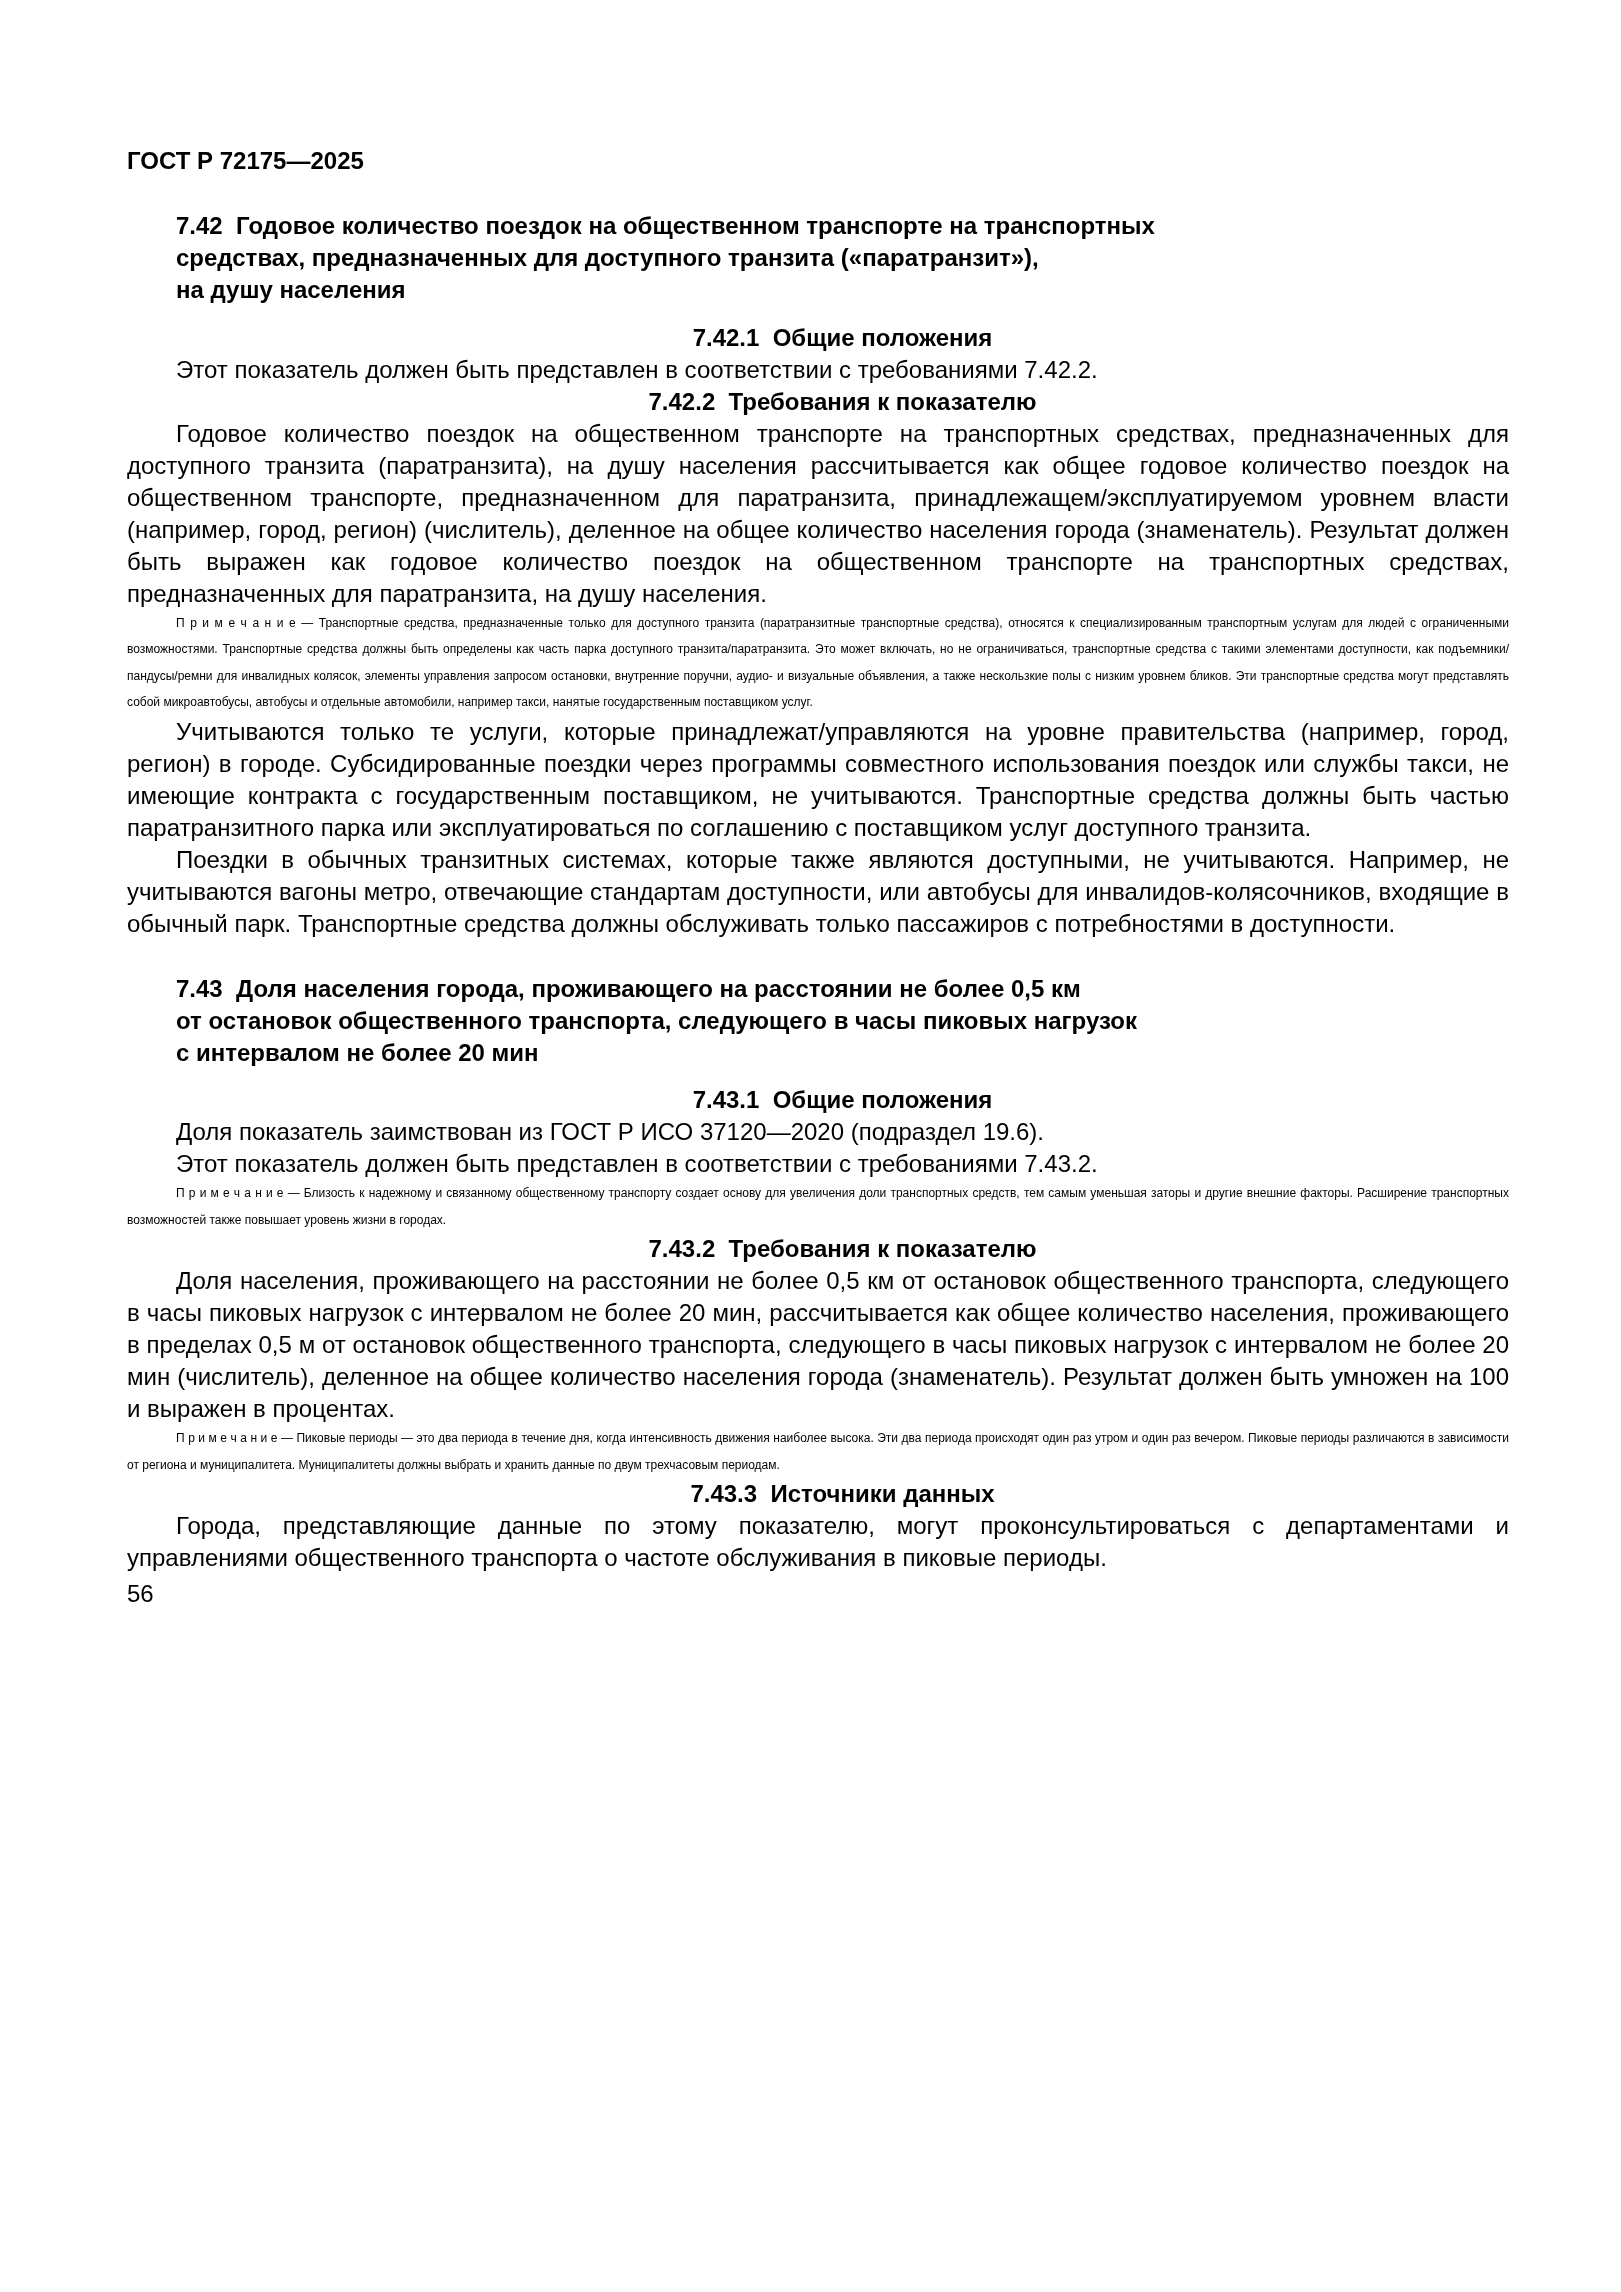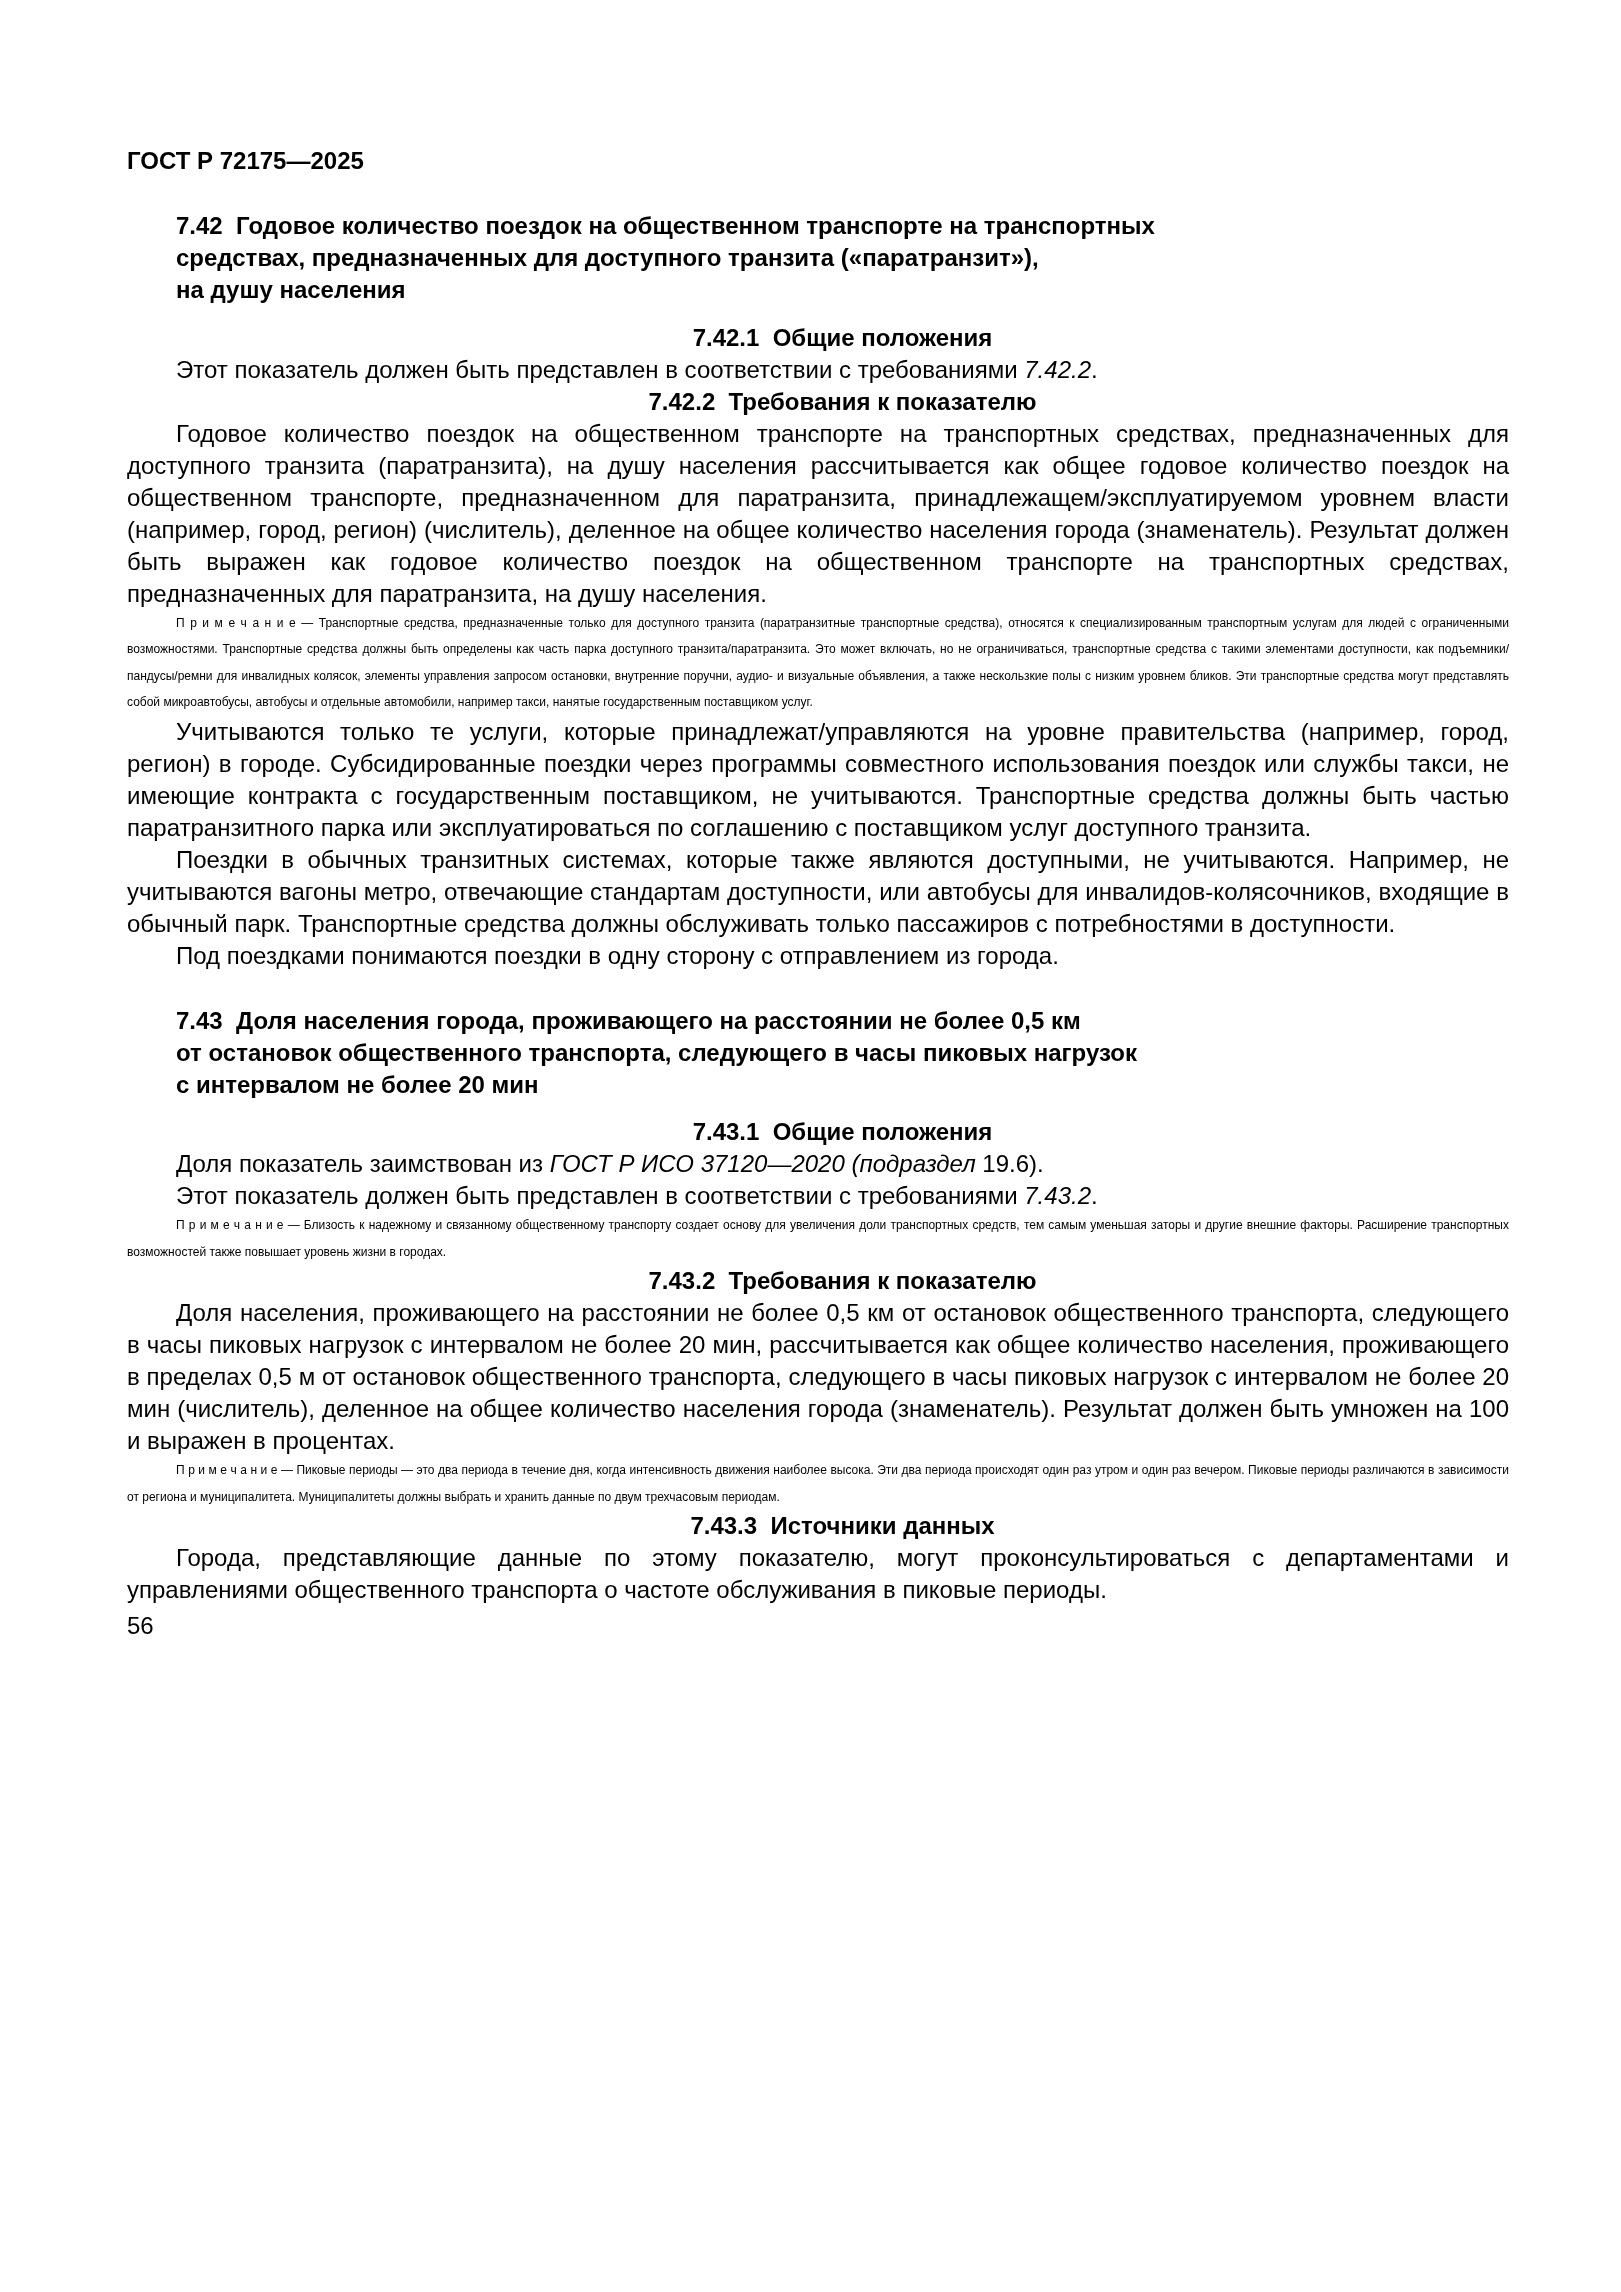--- a/index.html
+++ b/index.html
@@ -50,21 +50,20 @@
   p.note {
     margin: 0 0;
     text-align: justify;
     text-indent: 49px;
     font-size: 12px;
     line-height: 26.5px;
     -webkit-hyphens: auto;
     hyphens: auto;
   }
   .it {
-    font-style: italic;
   }
   .page-number {
     margin-top: 3.9px;
   }
 </style>
 </head>
 <body>
 
 <div class="page">
 
@@ -77,21 +76,20 @@
   <div class="sub-title">7.42.1&nbsp; Общие положения</div>
   <p class="body"><span>Этот показатель должен быть представлен в соответствии с требованиями </span><span class="it">7.42.2</span><span>.</span></p>
 
   <div class="sub-title">7.42.2&nbsp; Требования к показателю</div>
   <p class="body">Годовое количество поездок на общественном транспорте на транспортных средствах, предназначенных для доступного транзита (паратранзита), на душу населения рассчитывается как общее годовое количество поездок на общественном транспорте, предназначенном для паратранзита, принадлежащем/эксплуатируемом уровнем власти (например, город, регион) (числитель), деленное на общее количество населения города (знаменатель). Результат должен быть выражен как годовое количество поездок на общественном транспорте на транспортных средствах, предназначенных для паратранзита, на душу населения.</p>
 
   <p class="note">П р и м е ч а н и е — Транспортные средства, предназначенные только для доступного транзита (паратранзитные транспортные средства), относятся к специализированным транспортным услугам для людей с ограниченными возможностями. Транспортные средства должны быть определены как часть парка доступного транзита/паратранзита. Это может включать, но не ограничиваться, транспортные средства с такими элементами доступности, как подъемники/пандусы/ремни для инвалидных колясок, элементы управления запросом остановки, внутренние поручни, аудио- и визуальные объявления, а также нескользкие полы с низким уровнем бликов. Эти транспортные средства могут представлять собой микроавтобусы, автобусы и отдельные автомобили, например такси, нанятые государственным поставщиком услуг.</p>
 
   <p class="body">Учитываются только те услуги, которые принадлежат/управляются на уровне правительства (например, город, регион) в городе. Субсидированные поездки через программы совместного использования поездок или службы такси, не имеющие контракта с государственным поставщиком, не учитываются. Транспортные средства должны быть частью паратранзитного парка или эксплуатироваться по соглашению с поставщиком услуг доступного транзита.</p>
   <p class="body">Поездки в обычных транзитных системах, которые также являются доступными, не учитываются. Например, не учитываются вагоны метро, отвечающие стандартам доступности, или автобусы для инвалидов-колясочников, входящие в обычный парк. Транспортные средства должны обслуживать только пассажиров с потребностями в доступности.</p>
-  <p class="body">Под поездками понимаются поездки в одну сторону с отправлением из города.</p>
 
   <div class="sec-title spaced">7.43&nbsp; Доля населения города, проживающего на расстоянии не более 0,5 км
 от остановок общественного транспорта, следующего в часы пиковых нагрузок
 с интервалом не более 20 мин</div>
 
   <div class="sub-title">7.43.1&nbsp; Общие положения</div>
   <p class="body"><span>Доля показатель заимствован из </span><span class="it">ГОСТ Р ИСО 37120—2020 (подраздел </span><span>19.6).</span></p>
   <p class="body"><span>Этот показатель должен быть представлен в соответствии с требованиями </span><span class="it">7.43.2</span><span>.</span></p>
 
   <p class="note">П р и м е ч а н и е — Близость к надежному и связанному общественному транспорту создает основу для увеличения доли транспортных средств, тем самым уменьшая заторы и другие внешние факторы. Расширение транспортных возможностей также повышает уровень жизни в городах.</p>

